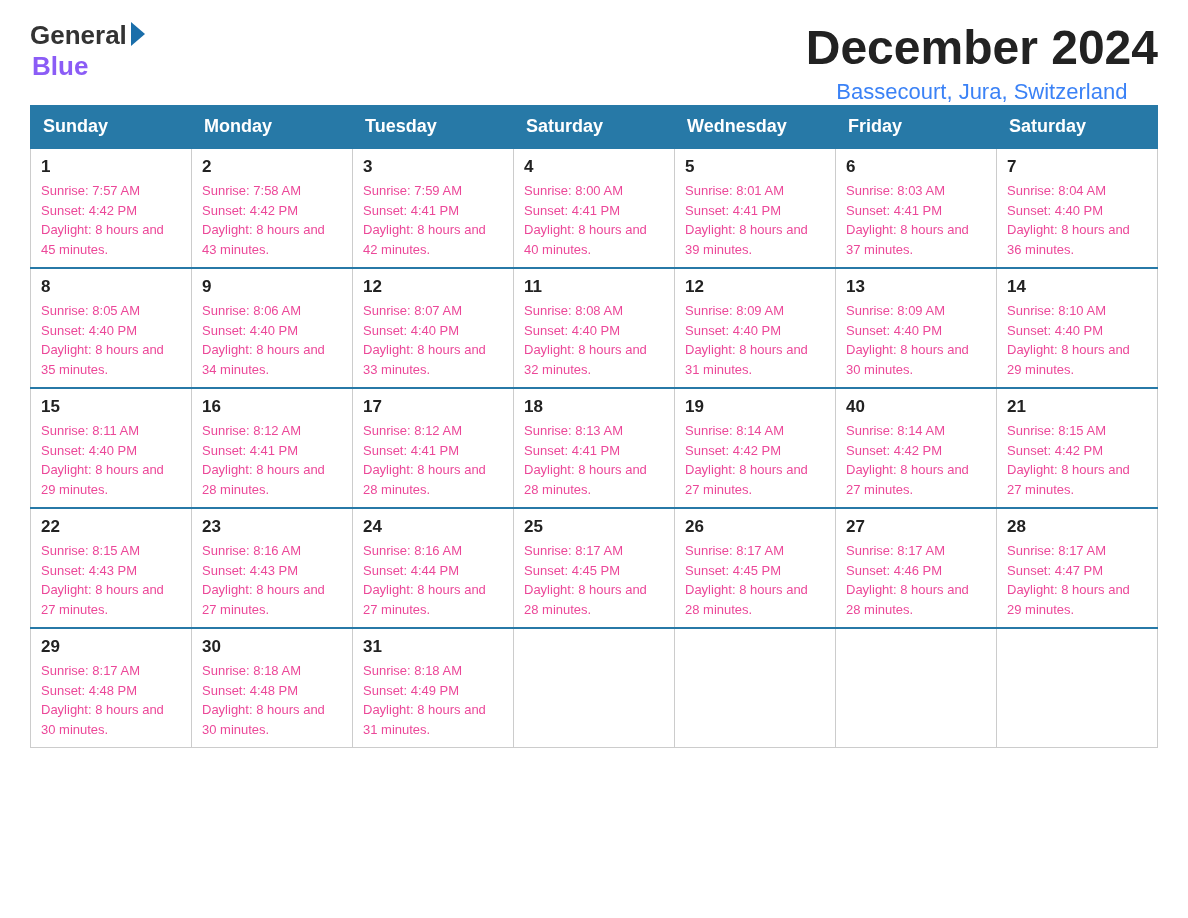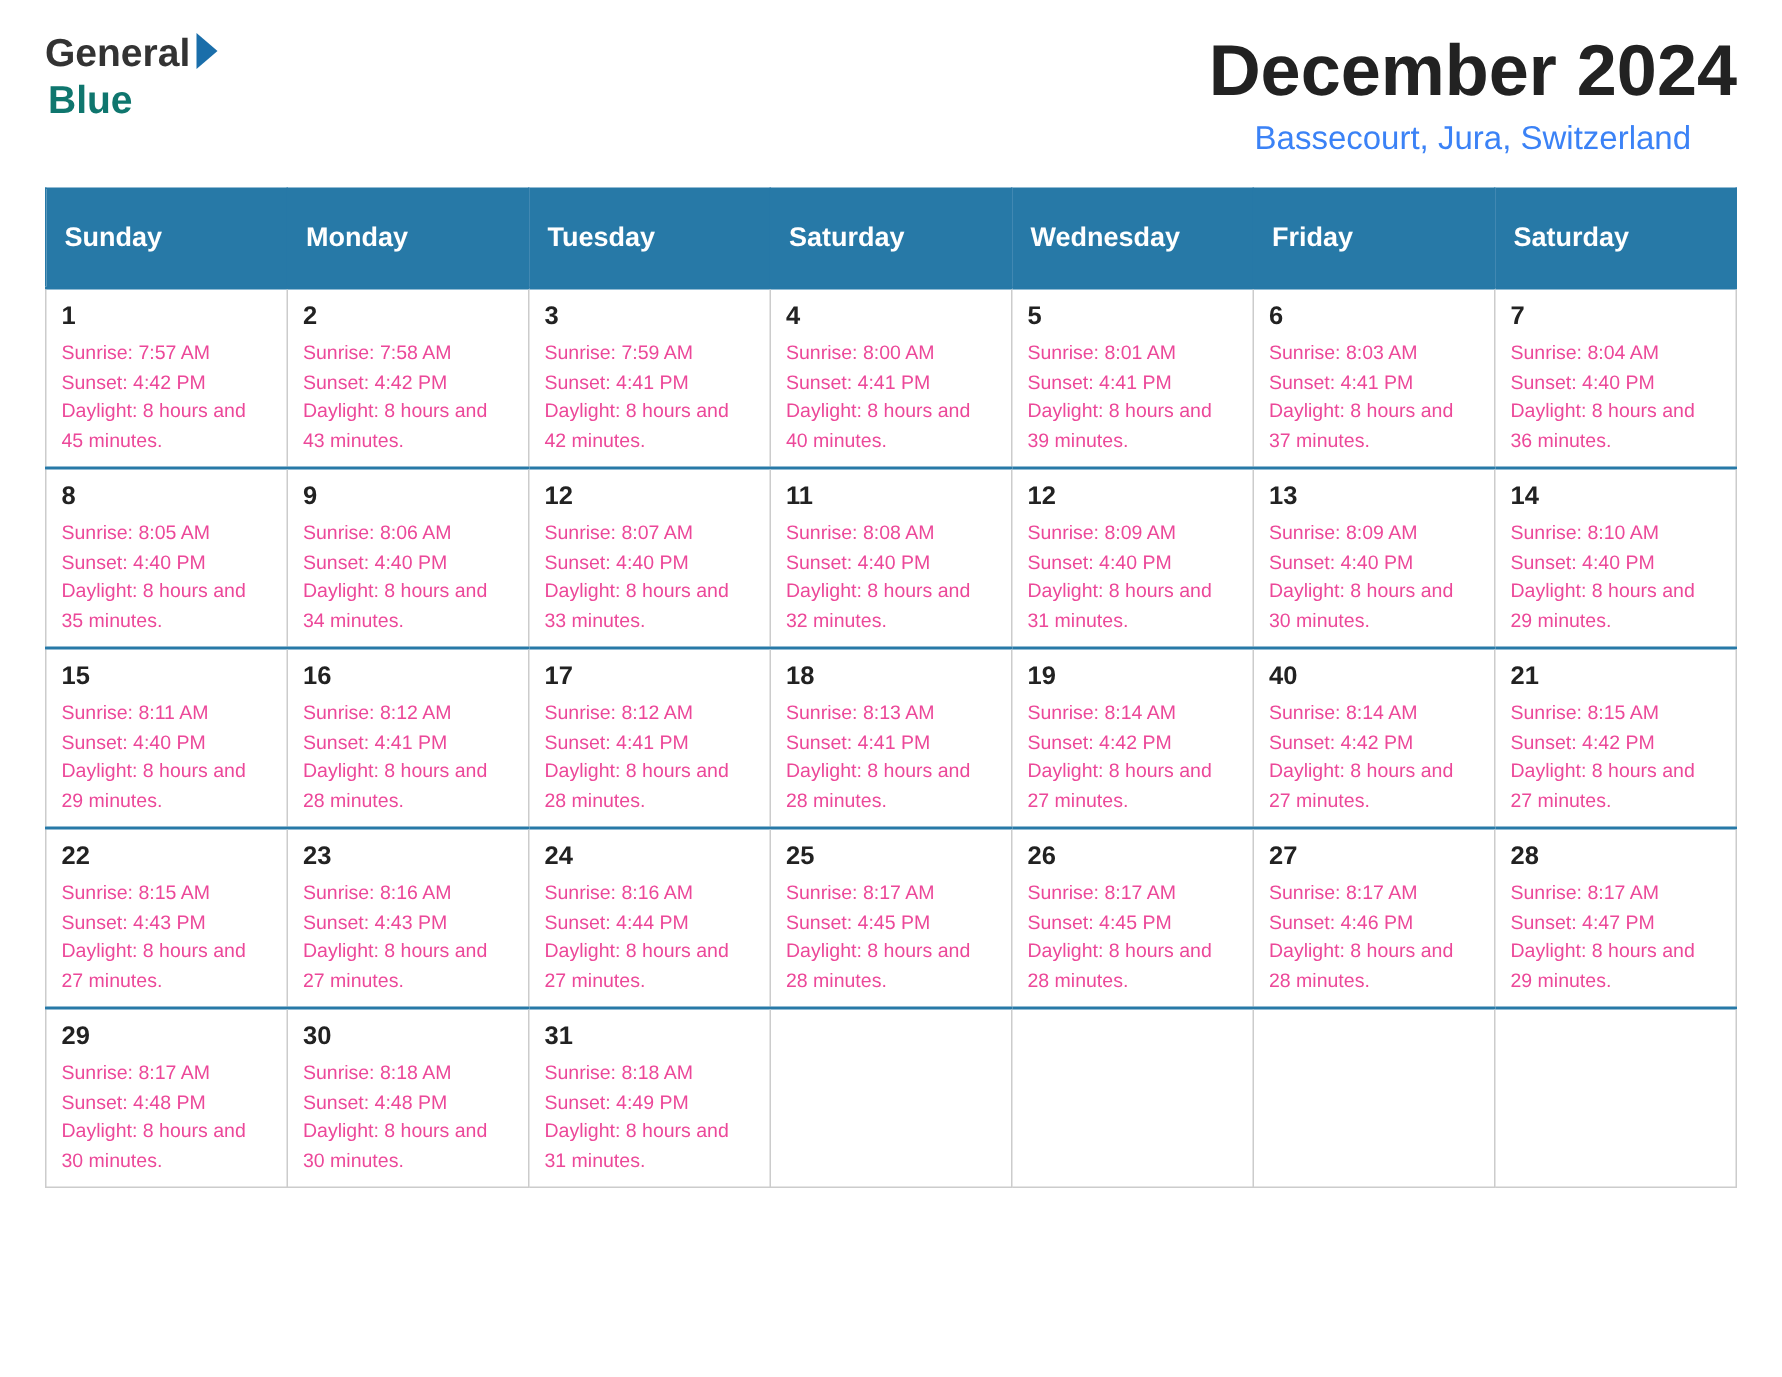--- a/index.html
+++ b/index.html
@@ -7,21 +7,20 @@
       font-family: Arial, sans-serif;
       background: #fff;
       width: 1188px;
       min-height: 918px;
       padding: 20px 30px;
     }
     .header {
       display: flex;
       justify-content: space-between;
       align-items: flex-start;
-      margin-bottom: 20px;
     }
     .logo {
       display: flex;
       flex-direction: column;
       align-items: flex-start;
     }
     .logo-top {
       display: flex;
       align-items: center;
     }
@@ -35,21 +34,21 @@
       height: 0;
       border-left: 14px solid #1a6eaa;
       border-top: 12px solid transparent;
       border-bottom: 12px solid transparent;
       margin-left: 4px;
       margin-top: -4px;
     }
     .logo-blue {
       font-size: 26px;
       font-weight: bold;
-      color: #0f766e;
+      color: #8b5cf6;
       margin-left: 2px;
     }
     .title-section {
       text-align: center;
     }
     .month-title {
       font-size: 48px;
       font-weight: bold;
       color: #222;
     }
@@ -60,21 +59,21 @@
     }
     .calendar {
       width: 100%;
       border-collapse: collapse;
     }
     .calendar th {
       background-color: #2779a7;
       color: #fff;
       font-size: 18px;
       font-weight: bold;
-      padding: 22px 12px;
+      padding: 10px 12px;
       text-align: left;
       border: 1px solid #2779a7;
     }
     .calendar td {
       border: 1px solid #ccc;
       vertical-align: top;
       padding: 8px 10px;
       width: 14.28%;
       min-height: 90px;
     }

